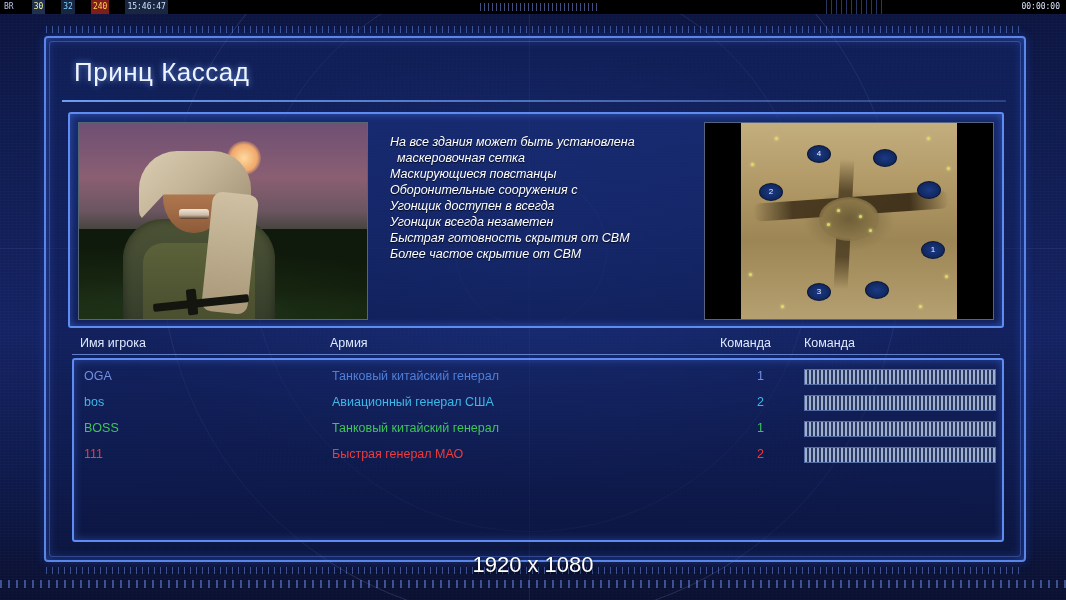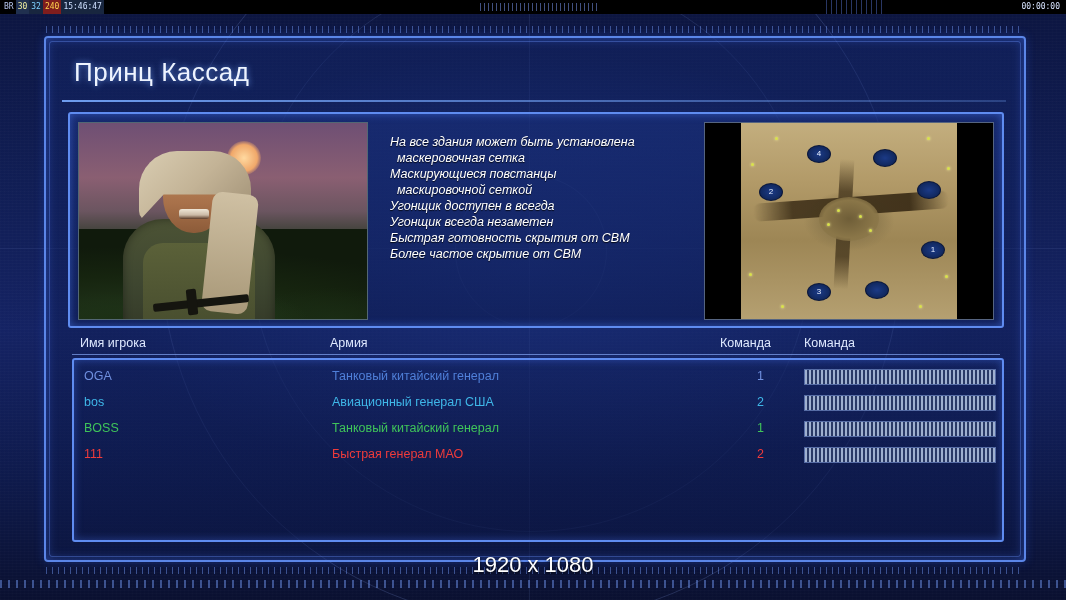--- a/index.html
+++ b/index.html
@@ -39,21 +39,21 @@
   
   .topbar{
     position:absolute;left:0;top:0;width:1066px;height:14px;
     background:#000;
     font-family:"DejaVu Sans Mono", monospace;
     font-size:8px;
     line-height:14px;
     color:#9fb6ff;
     z-index:40;
   }
-  .topbar .stats{position:absolute;left:2px;top:0;display:flex;gap:0px;}
+  .topbar .stats{position:absolute;left:2px;top:0;display:flex;gap:16px;}
   .topbar .stats span{padding:0 2px;}
   .s-br{color:#b7c6ee;}
   .s-a{color:#f2f2a0;background:#20304f;}
   .s-b{color:#7fd0ff;background:#18263f;}
   .s-c{color:#ffd24d;background:#7f1d1d;}
   .s-time{color:#cfe0ff;background:#18263f;}
   .topbar .clock{position:absolute;right:6px;top:0;color:#d8e4ff;}
   .topbar .dots{position:absolute;left:480px;top:3px;width:120px;height:8px;
     background:repeating-linear-gradient(90deg, rgba(130,160,255,0.5) 0 1px, rgba(0,0,0,0) 1px 4px);}
   .topbar .corner{position:absolute;right:180px;top:0;width:60px;height:14px;
@@ -298,21 +298,21 @@
       <div class="fig-scarf"></div>
       <div class="fig-scarf2"></div>
       <div class="fig-gun"></div>
       <div class="fig-gun2"></div>
     </div>
 
     <div class="desc">
       <div>На все здания может быть установлена</div>
       <div>  маскеровочная сетка</div>
       <div>Маскирующиеся повстанцы</div>
-      <div>  маскировочной сеткой</div>
+      <div>Оборонительные сооружения с</div>
       <div>Угонщик доступен в всегда</div>
       <div>Угонщик всегда незаметен</div>
       <div>Быстрая готовность скрытия от СВМ</div>
       <div>Более частое скрытие от СВМ</div>
     </div>
 
     <div class="mapbox">
       <div class="map-img">
         <div class="map-river"></div>
         <div class="map-river2"></div>

